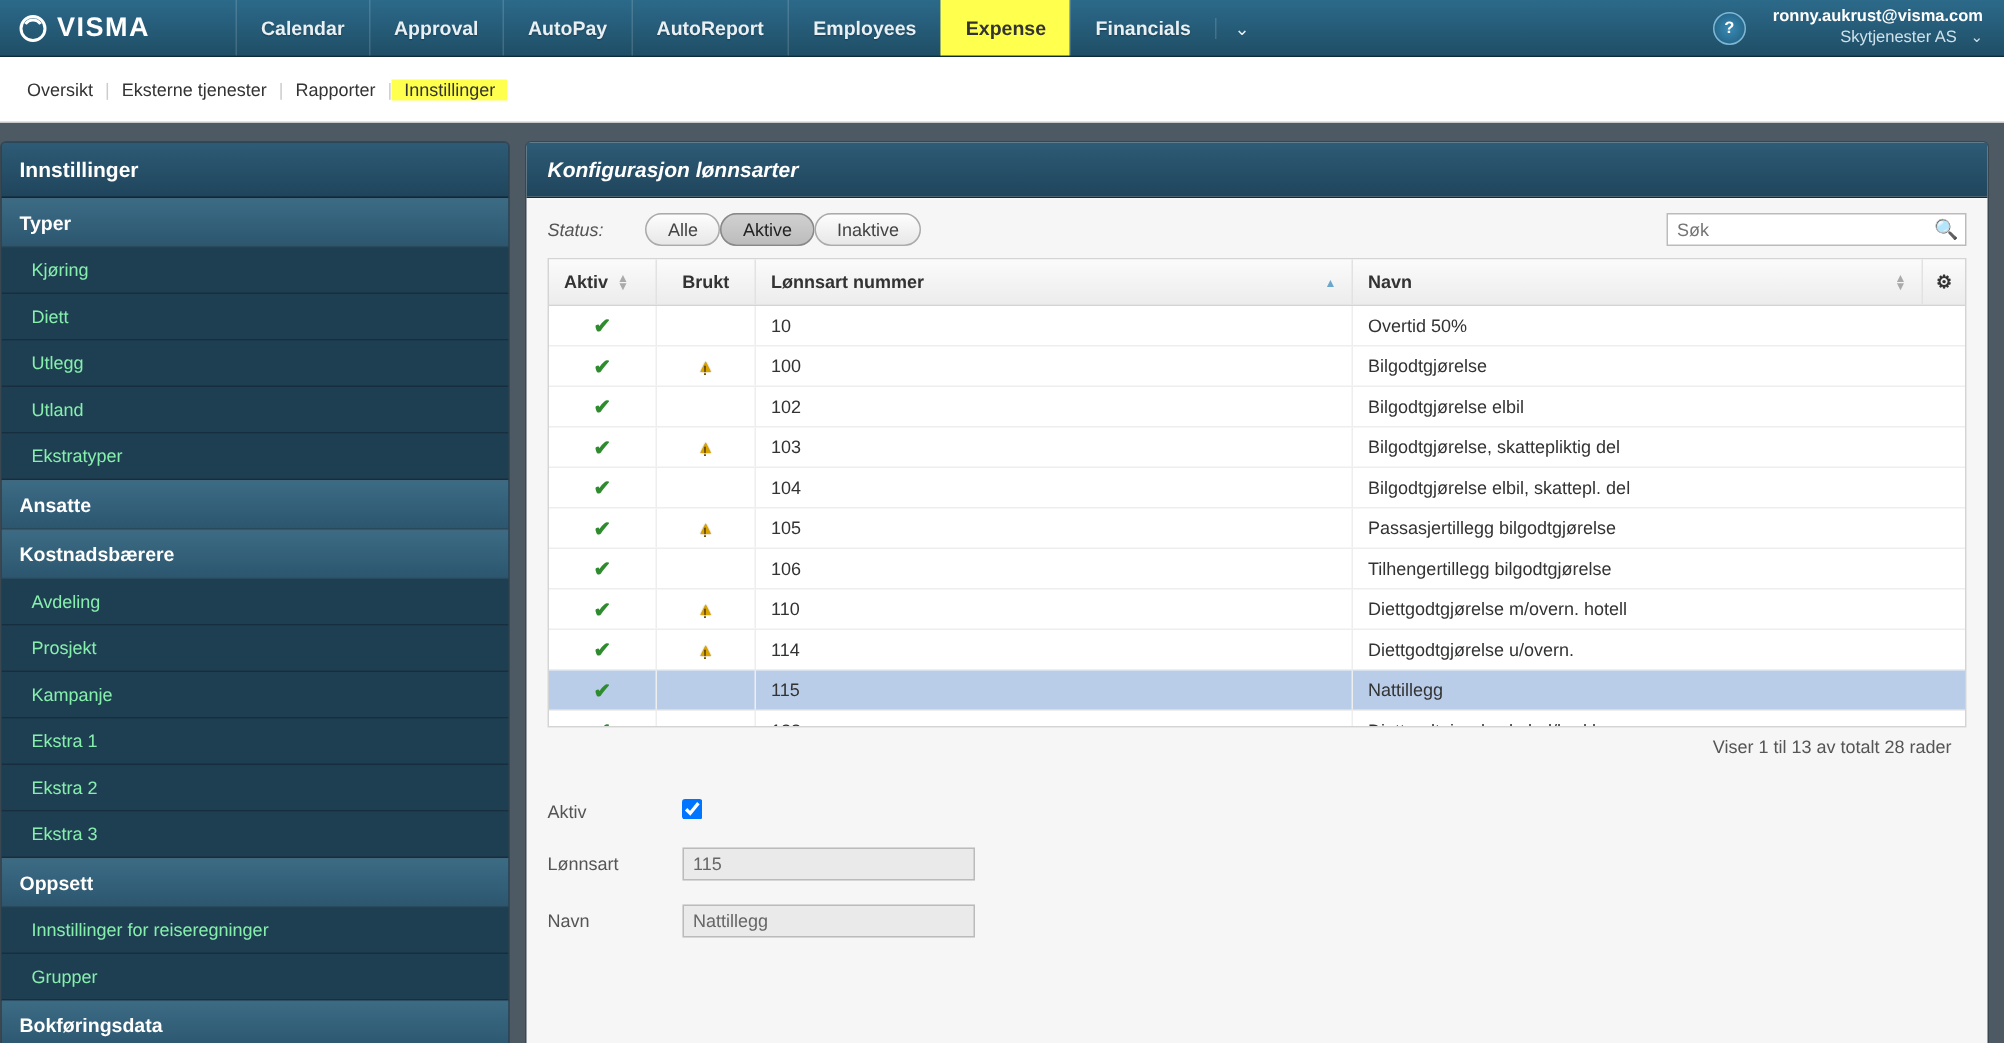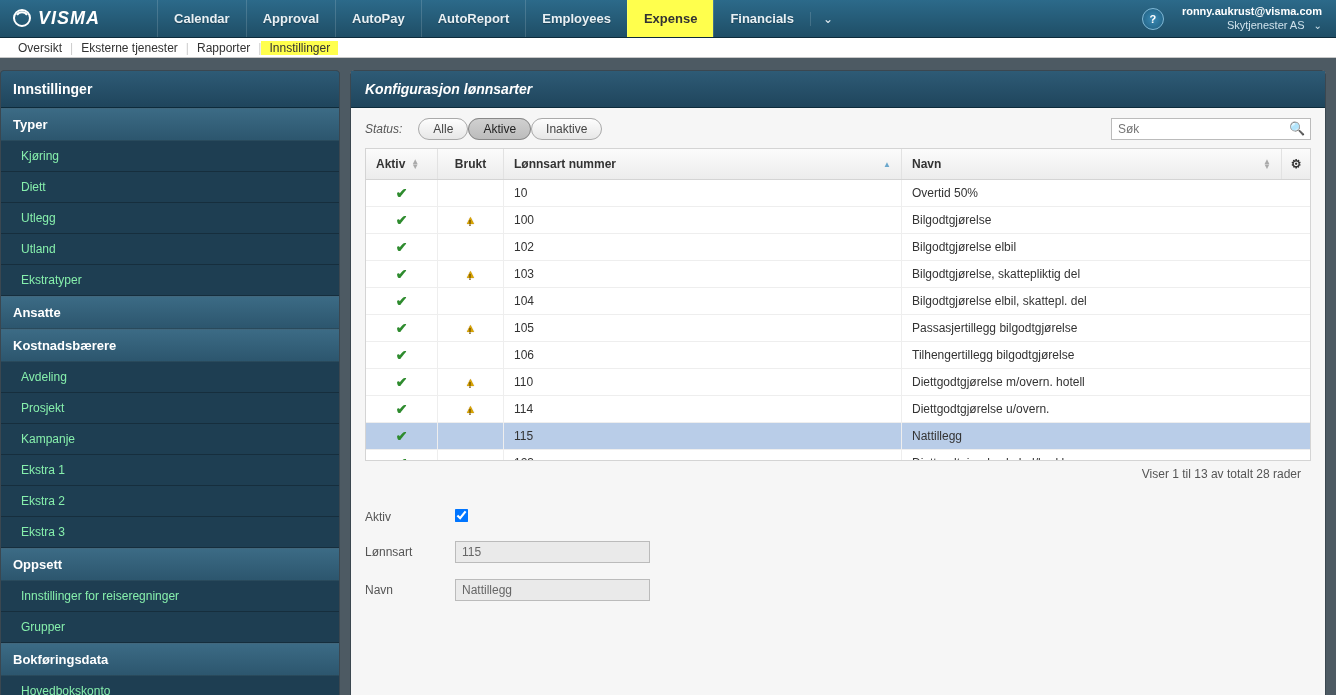--- a/index.html
+++ b/index.html
@@ -3,39 +3,39 @@
 <meta charset="utf-8">
 <style>
 * { box-sizing: border-box; margin: 0; padding: 0; }
 body { font-family: Arial, Helvetica, sans-serif; font-size: 12px; background: #4d5a63; color: #333; }
 
 .topbar {
   display: flex; align-items: center; height: 38px;
   background: linear-gradient(#2c6a8a 0%, #1f4e66 100%);
   border-bottom: 1px solid #0d2b3b;
 }
-.logo { display: flex; padding: 0 18px 0 12px; color: #fff; font-weight: bold; font-size: 18px; letter-spacing: 1px; font-style: italic; }
+.logo { display: flex; align-items: center; padding: 0 18px 0 12px; color: #fff; font-weight: bold; font-size: 18px; letter-spacing: 1px; }
 .logo svg { margin-right: 6px; }
 .nav-tabs { display: flex; height: 100%; padding-left: 39px; }
 .nav-tab {
   display: flex; align-items: center; padding: 0 16px;
   color: #e8f0f4; font-size: 13px; font-weight: bold; cursor: pointer;
   border-left: 1px solid rgba(255,255,255,0.15);
   text-shadow: 0 1px 1px rgba(0,0,0,0.3);
 }
 .nav-tab.highlight { background: #ffff4d; color: #333; text-shadow: none; }
 .nav-more { display:flex; align-items:center; padding: 0 12px; color:#e8f0f4; cursor:pointer; border-left:1px solid rgba(255,255,255,0.15);}
 .topbar-right { margin-left: auto; display: flex; align-items: center; padding-right: 14px; color: #d7e6ee; font-size: 11px; }
 .help-circle { width: 22px; height: 22px; border-radius: 50%; background: radial-gradient(#3a8ab5,#1f5c7c); display:flex; align-items:center; justify-content:center; color:#fff; font-weight:bold; margin-right:18px; border:1px solid #7fb8d6; cursor:pointer;}
 .user-block { text-align: right; line-height: 14px; }
 .user-block .email { font-weight: bold; color:#fff; }
 .user-block .org { color:#cfe2ec; }
 
 .subnav {
-  display: flex; align-items: center; height: 20px; background: #fff;
+  display: flex; align-items: center; height: 44px; background: #fff;
   border-bottom: 1px solid #c8c8c8; padding: 0 10px; font-size: 12px;
 }
 .subnav a { color: #333; text-decoration: none; padding: 0 8px; cursor: pointer; }
 .subnav .sep { color: #ccc; }
 .subnav a.highlight { background: #ffff4d; }
 
 .content { display: flex; padding: 12px 10px 0 0; gap: 10px; }
 
 .sidebar { width: 340px; border: 1px solid #3b4750; border-radius: 4px 4px 0 0; overflow: hidden; background: #1f3a4c; }
 .sidebar-title {
@@ -54,21 +54,21 @@
 }
 
 .main { flex: 1; border: 1px solid #3b4750; border-radius: 4px 4px 0 0; background: #f6f6f6; display:flex; flex-direction:column; min-width:0;}
 .main-title {
   background: linear-gradient(#2e5b76,#1f455c); color: #fff; font-weight: bold;
   padding: 10px 14px; font-size: 14px; font-style: italic; border-bottom: 1px solid #0d2b3b;
 }
 .main-body { padding: 10px 14px 20px 14px; flex:1; }
 
 .filter-row { display: flex; align-items: center; gap: 8px; margin-bottom: 8px;}
-.filter-row .label { color: #555; font-style: italic; margin-right:8px;}
+.filter-row .label { color: #555; font-style: italic; margin-right:20px;}
 .pill {
   border: 1px solid #aaa; border-radius: 12px; padding: 3px 14px; font-size: 12px;
   background: linear-gradient(#fdfdfd,#e7e7e7); cursor: pointer; color:#444;
 }
 .pill.active { background: linear-gradient(#d0d0d0,#bcbcbc); border-color:#888; color:#222; }
 .search-wrap { margin-left: auto; position: relative; }
 .search-wrap input {
   width: 200px; padding: 3px 22px 3px 6px; border: 1px solid #bbb; font-size:12px; color:#666;
 }
 .search-wrap .mag { position:absolute; right:5px; top:3px; color:#888; font-size:13px; }

